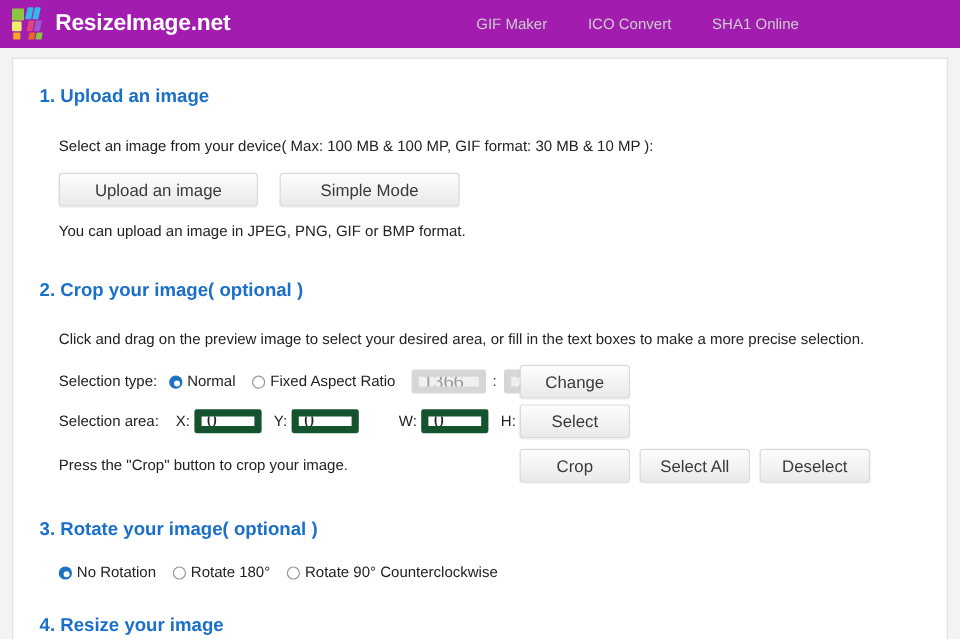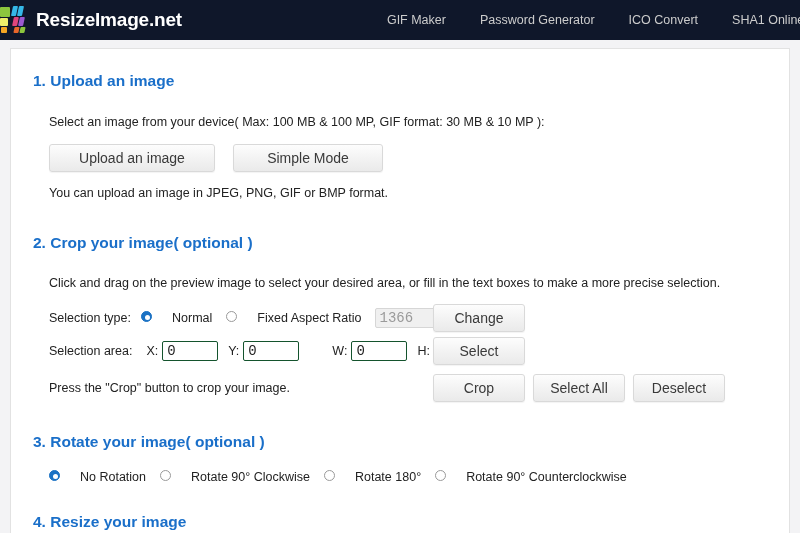--- a/index.html
+++ b/index.html
@@ -13,23 +13,24 @@
     background: #ffffff;
     font-family: "Liberation Sans", sans-serif;
     font-size: 13px;
     color: #333333;
   }
 
   
   .topbar {
     position: relative;
     height: 40px;
-    background: #0f172a;
-    display: flex;
-    align-items: center;
+    background: #a21caf;
+    display: flex;
+    align-items: center;
+    padding-left: 10px;
     box-sizing: border-box;
   }
   .topbar::after {
     content: "";
     position: absolute;
     left: 0; right: 0; top: 40px;
     height: 8px;
     background: linear-gradient(to bottom, #c9c9cf 0%, #e9e9ee 45%, #f6f6f8 100%);
   }
   .brand {
@@ -164,22 +165,22 @@
     align-items: center;
     font-size: 12.5px;
     color: #222222;
     height: 24px;
     position: relative;
   }
   .formrow .lbl { white-space: nowrap; }
 
   .radio-wrap {
     display: inline-flex;
-    align-items: flex-start;
-    gap: 20px;
+    align-items: center;
+    gap: 4px;
     white-space: nowrap;
     cursor: pointer;
   }
   input[type="radio"] {
     -webkit-appearance: none;
     appearance: none;
     width: 11px;
     height: 11px;
     border: 1px solid #9a9a9a;
     border-radius: 50%;
@@ -196,24 +197,24 @@
   input[type="radio"]:checked::after {
     content: "";
     position: absolute;
     left: 3px; top: 3px;
     width: 5px; height: 5px;
     border-radius: 50%;
     background: #ffffff;
   }
 
   input.txt {
-    font-family: Liberation Mono, monospace;
-    font-size: 14px;
+    font-family: Liberation Serif, serif;
+    font-size: 17px;
     height: 20px;
-    border: 1px solid #14532d;
+    border: 6px solid #14532d;
     border-radius: 2px;
     background: #ffffff;
     color: #222222;
     padding: 0 4px;
     box-sizing: border-box;
     outline: none;
   }
   input.txt.disabled {
     background: #f0f0f0;
     color: #9a9a9a;
@@ -252,21 +253,20 @@
         <i class="lg5"></i>
         <i class="lg6"></i>
       <i class="lg7"></i>
         <i class="lg8"></i>
         <i class="lg9"></i>
     </span>
     <span class="brand-name">ResizeImage.net</span>
   </div>
   <div class="nav">
     <a class="nav-item">GIF Maker</a>
-    <a class="nav-item">Password Generator</a>
     <a class="nav-item">ICO Convert</a>
     <a class="nav-item">SHA1 Online</a>
 
   </div>
 </div>
 
 <div class="page">
   <div class="card">
 
     <section class="sec1">
@@ -322,24 +322,20 @@
 
     <section class="sec3">
       <h2 class="section-title">3. Rotate your image( optional )</h2>
       <div class="radios-rot">
         <label class="radio-wrap">
           <input type="radio" name="rot" checked="" style="">
           <span>No Rotation</span>
         </label>
         <label class="radio-wrap">
           <input type="radio" name="rot" style="">
-          <span>Rotate 90° Clockwise</span>
-        </label>
-        <label class="radio-wrap">
-          <input type="radio" name="rot" style="">
           <span>Rotate 180°</span>
         </label>
         <label class="radio-wrap">
           <input type="radio" name="rot" style="">
           <span>Rotate 90° Counterclockwise</span>
         </label>
       </div>
     </section>
 
     <section class="sec4">

